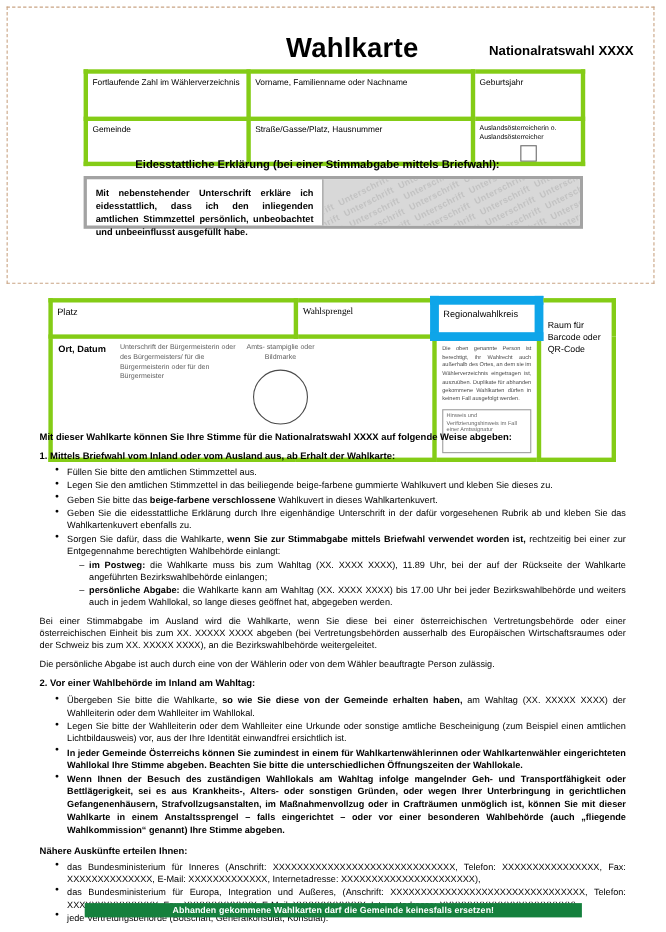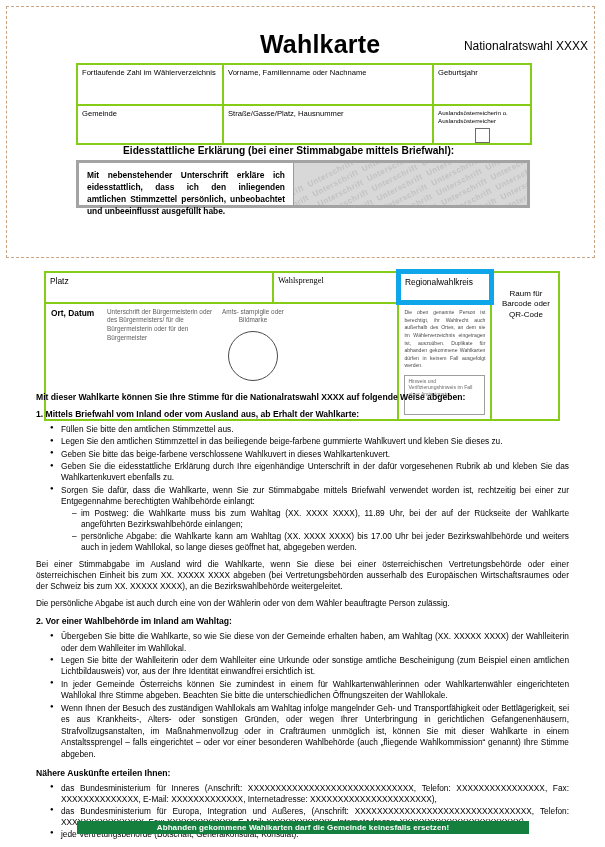--- a/index.html
+++ b/index.html
@@ -23,28 +23,28 @@
 
   
   .hdr{
     position:absolute;left:70px;top:30px;width:520px;height:34px;
   }
   .title{
     position:absolute;left:190px;top:0;
     font-size:25px;font-weight:bold;letter-spacing:.2px;
   }
   .election{
-    position:absolute;right:2px;top:9px;
-    font-size:12px;font-weight:normal;
+    position:absolute;right:14px;top:9px;
+    font-size:12px;font-weight:bold;
   }
 
   
   table.grid{border-collapse:collapse;}
   table.grid td{
-    border:2px solid #84cc16;
+    border:4px solid #84cc16;
     vertical-align:top;
     padding:3px 4px 0 4px;
     font-size:7.6px;
     line-height:1.25;
   }
   .t-top{
     position:absolute;left:76px;top:63px;width:456px;
   }
   .t-top td.c1{width:68px;height:36px;}
   .t-top td.c2{width:undefined;}
@@ -84,22 +84,22 @@
     white-space:nowrap;
   }
 
   
   .t-bez{
     position:absolute;left:44px;top:269px;width:516px;
   }
   .t-bez td{font-size:7.6px;}
   .t-bez td.bez{width:244px;height:26px;font-size:8.4px;}
   .t-bez td.spr{width:123px;font-size:8.4px;font-family:Liberation Serif, serif;}
-  .t-bez td.rwk{width:84px;font-size:8.4px;border:5px solid #0ea5e9;}
-  .t-bez td.bar{width:65px;text-align:center;font-size:8px;line-height:1.35;padding-top:16px;}
+  .t-bez td.rwk{width:84px;font-size:8.4px;border:8px solid #0ea5e9;}
+  .t-bez td.bar{width:65px;font-size:8px;line-height:1.35;padding-top:16px;}
   .t-bez td.row2{height:76px;padding:4px 5px;}
 
   .sigrow{display:flex;}
   .sig-ort{width:56px;font-size:8.4px;font-weight:bold;}
   .sig-mid{width:110px;font-size:6.4px;color:#5e5e5e;line-height:1.4;}
   .sig-stamp{width:72px;font-size:6.4px;color:#5e5e5e;line-height:1.4;text-align:center;}
   .stampcircle{
     width:48px;height:48px;border:1px solid #4a4a4a;border-radius:50%;
     margin:6px auto 0 auto;
   }
@@ -124,21 +124,21 @@
   }
   ul.b>li:before{
     content:"\25CF";position:absolute;left:0;top:-0.5px;font-size:6px;
   }
   ul.d{list-style:none;margin:0 0 0 11px;padding:0;}
   ul.d>li{
     position:relative;padding-left:9px;text-align:justify;
   }
   ul.d>li:before{content:"\2013";position:absolute;left:0;top:0;}
   p.para{margin:5px 0 0 0;text-align:justify;}
-  b{font-weight:normal;}
+  b{font-weight:bold;}
 
   .sect2{margin-top:7px;}
   .naehere{margin-top:8px;}
   ul.plain{list-style:none;margin:3px 0 0 14px;padding:0;}
   ul.plain>li{position:relative;padding-left:11px;text-align:justify;}
   ul.plain>li:before{content:"\25CF";position:absolute;left:0;top:-0.5px;font-size:6px;}
 
   
   .banner{
     position:absolute;left:77px;top:821px;width:452px;height:13px;

